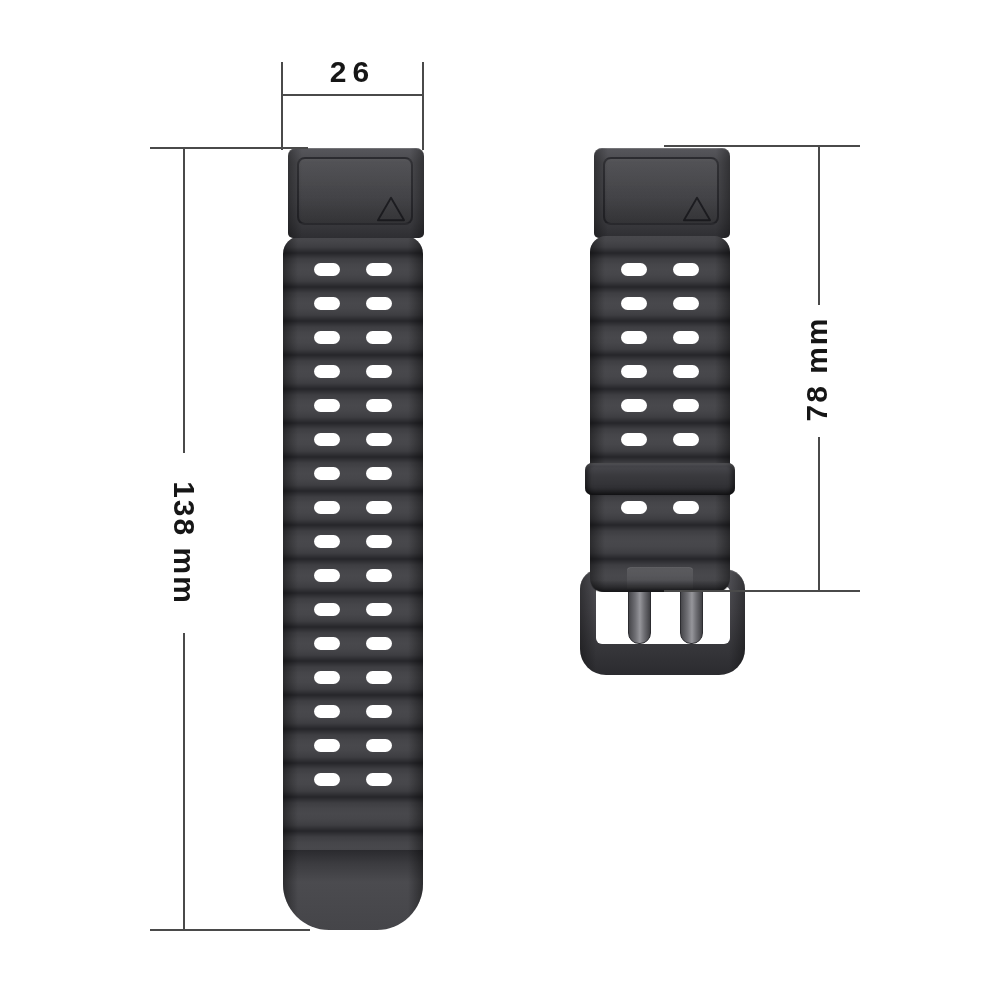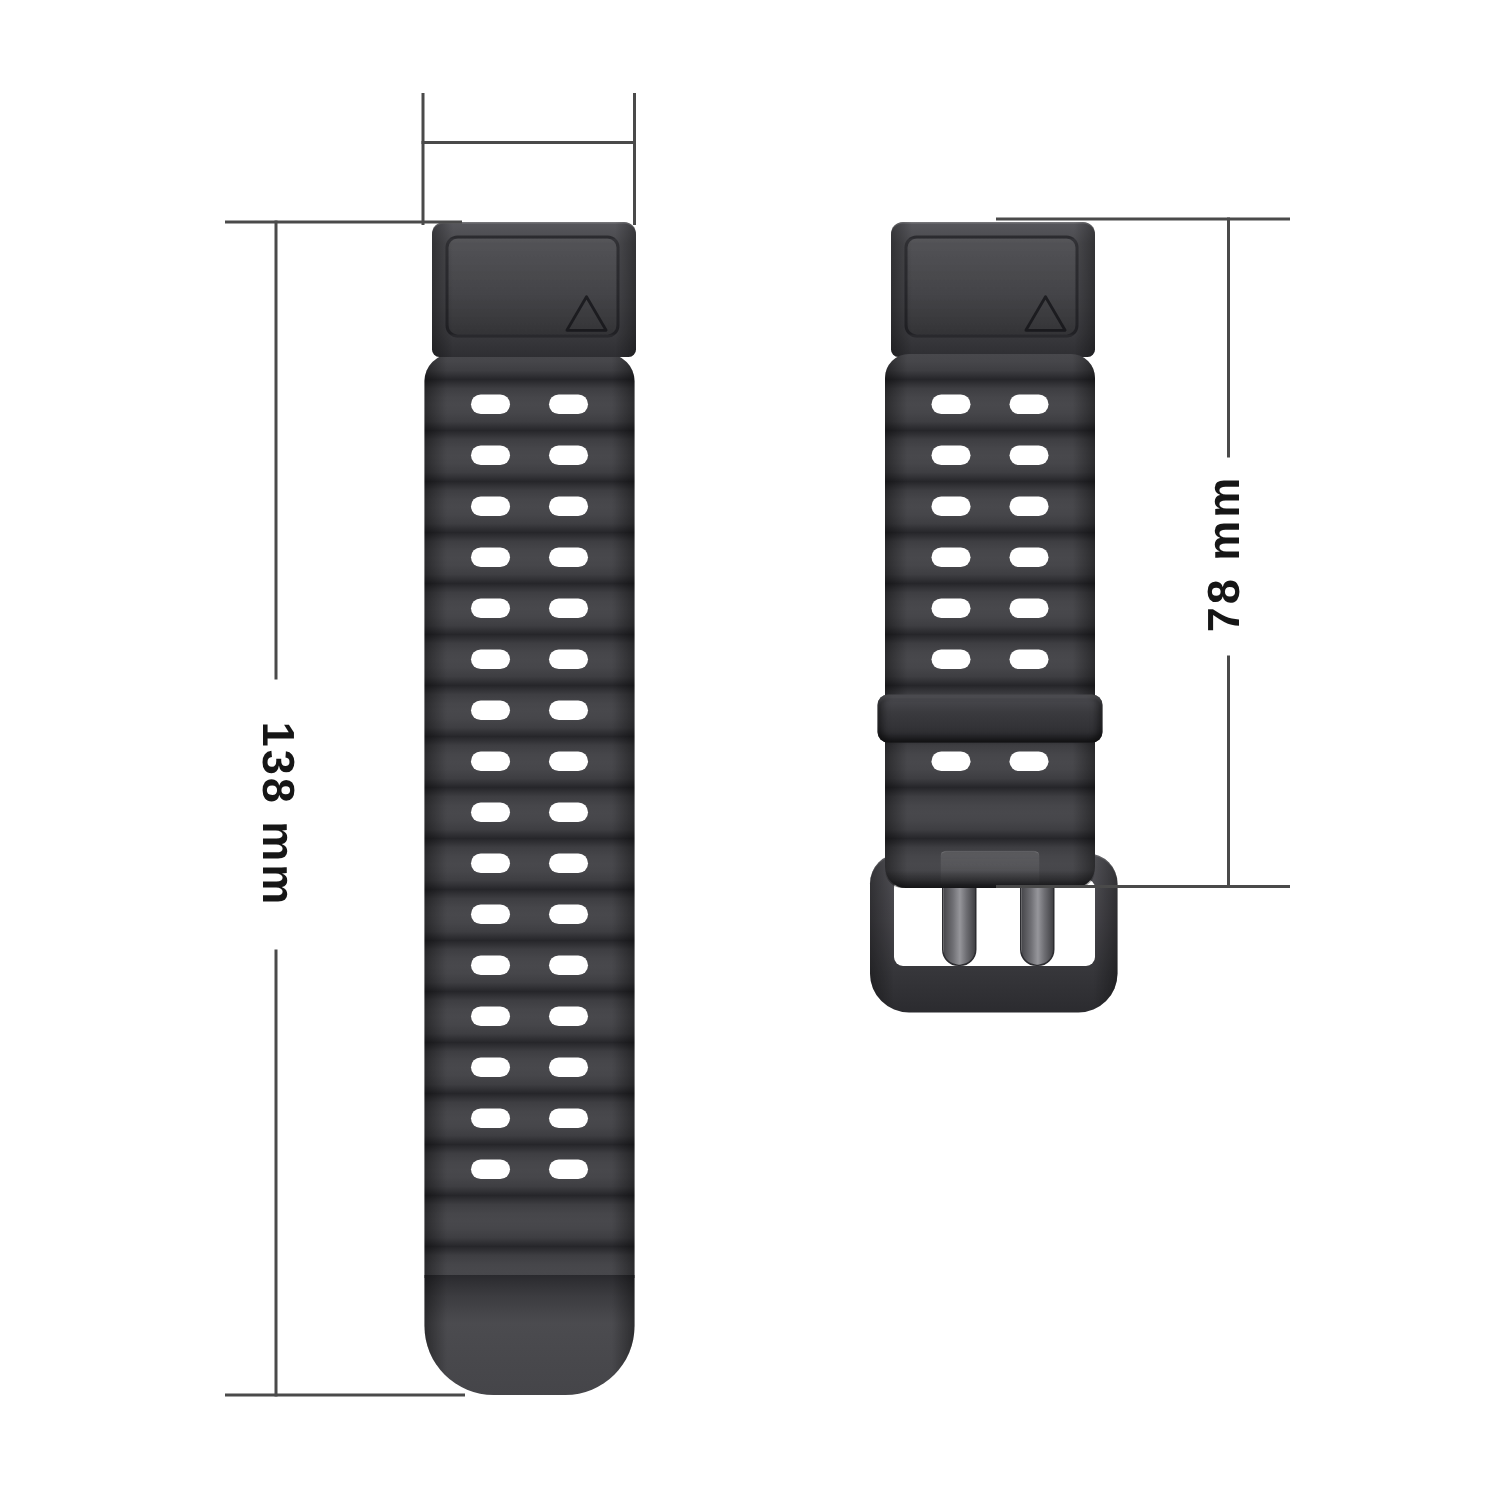--- a/index.html
+++ b/index.html
@@ -190,20 +190,21 @@
       </div>
     <div class="end-tab"></div>
     <div class="end-shade"></div>
     <div class="edge-shade"></div>
   </div>
   <div class="keeper"></div>
 
   <div class="dline" style="left:281px;top:62px;width:2px;height:88px;"></div>
   <div class="dline" style="left:422px;top:62px;width:2px;height:88px;"></div>
   <div class="dline" style="left:281px;top:94px;width:143px;height:2px;"></div>
+  <div class="dim-label" id="lbl26">26</div>
 
   <div class="dline" style="left:150px;top:147px;width:158px;height:2px;"></div>
   <div class="dline" style="left:150px;top:929px;width:160px;height:2px;"></div>
   <div class="dline" style="left:183px;top:147px;width:2px;height:306px;"></div>
   <div class="dline" style="left:183px;top:633px;width:2px;height:298px;"></div>
   <div class="dim-label" id="lbl138">138 mm</div>
 
   <div class="dline" style="left:664px;top:145px;width:196px;height:2px;"></div>
   <div class="dline" style="left:664px;top:590px;width:196px;height:2px;"></div>
   <div class="dline" style="left:818px;top:145px;width:2px;height:160px;"></div>

